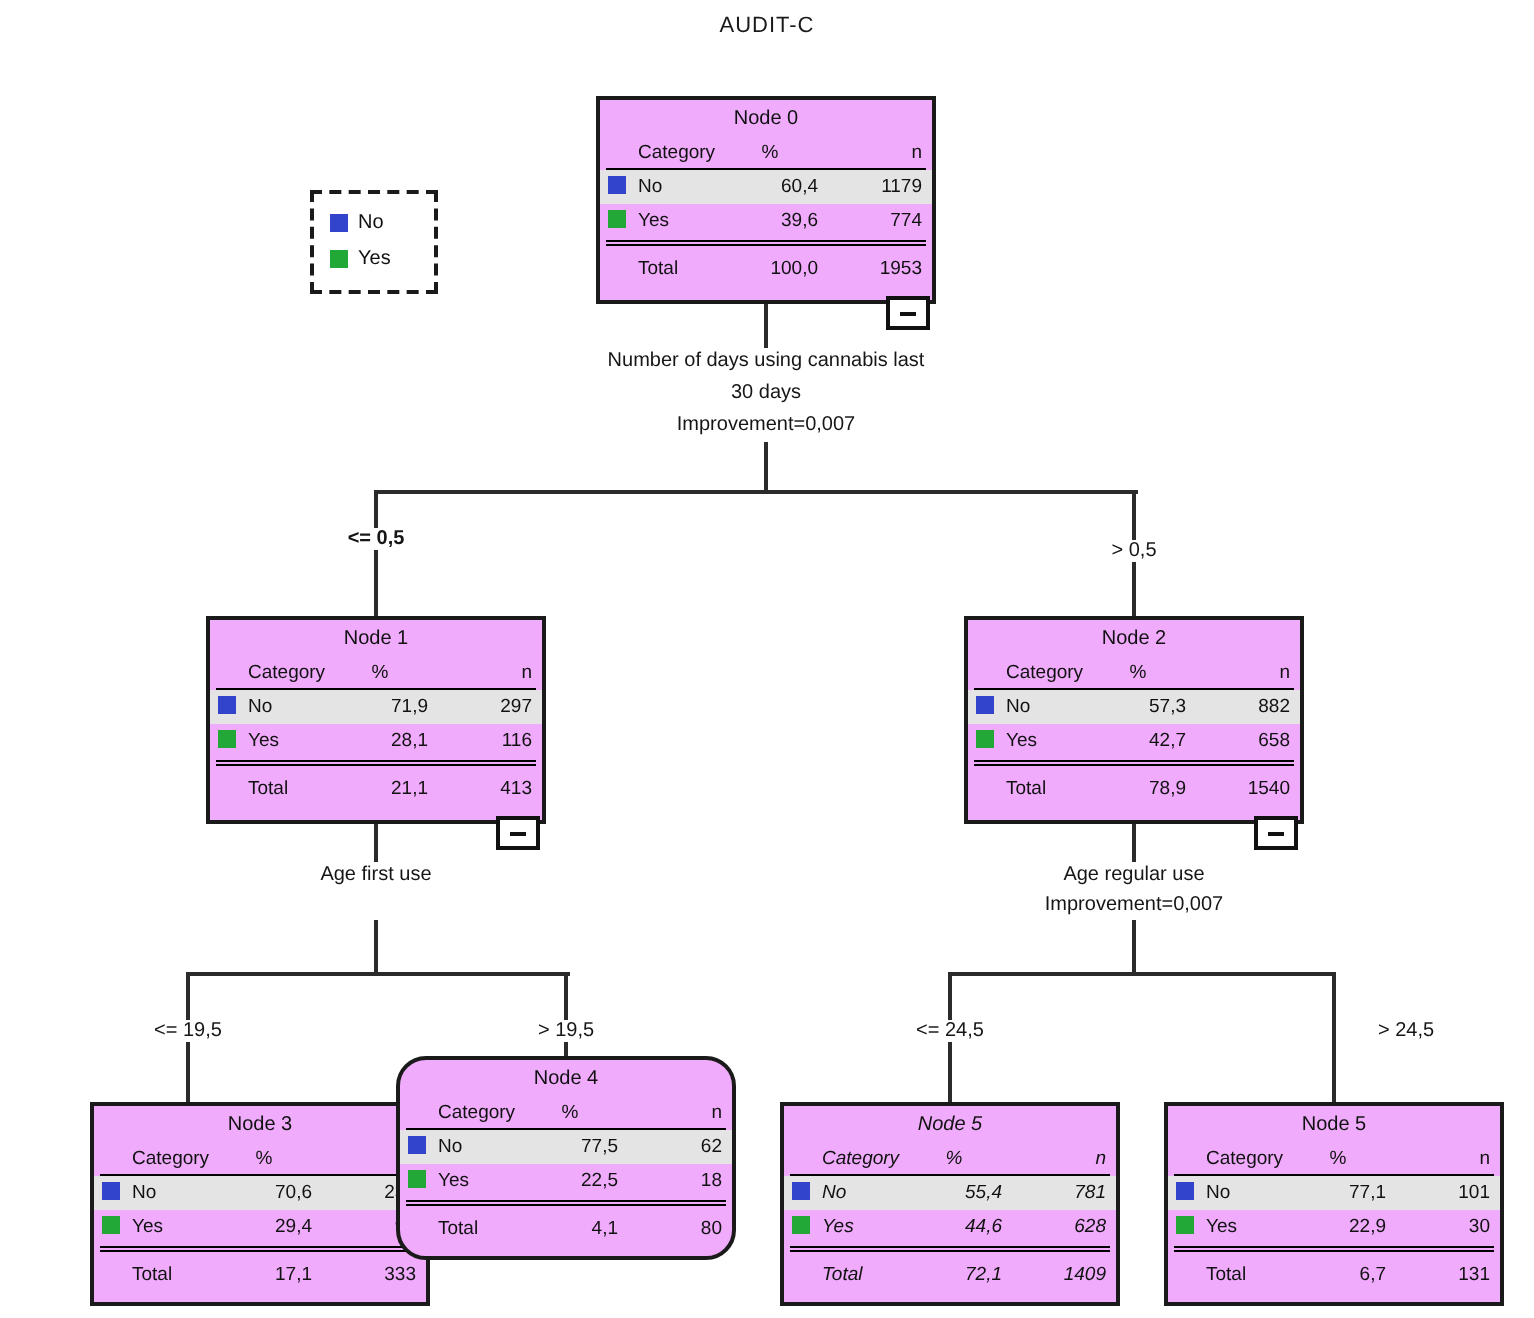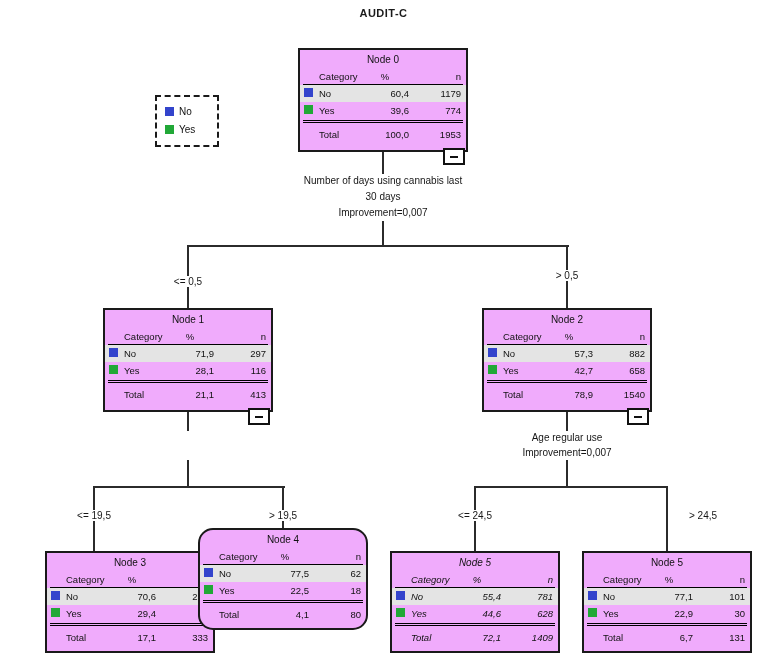--- a/index.html
+++ b/index.html
@@ -2,21 +2,21 @@
 <html><head>
 <meta charset="utf-8">
 <style>
   html,body{margin:0;padding:0;background:#fff;}
   #canvas{
     position:relative;width:767px;height:659px;background:#fff;
     font-family:"Liberation Sans", sans-serif;color:#111;overflow:hidden;
   }
   .chart-title{
     position:absolute;top:7px;left:0;width:767px;text-align:center;
-    font-size:11px;font-weight:bold;letter-spacing:.5px;color:#1a1a1a;
+    font-size:11px;font-weight:normal;letter-spacing:.5px;color:#1a1a1a;
   }
   
   .legend{
     position:absolute;left:155px;top:95px;width:64px;height:52px;
     border:2px dashed #1a1a1a;background:#fff;box-sizing:border-box;
     padding:5px 0 0 8px;
   }
   .legend-item{display:flex;align-items:center;height:18px;font-size:10px;}
   .sw{display:inline-block;width:9px;height:9px;margin-right:5px;flex:0 0 9px;}
   .sw-no{background:#3344cc;}
@@ -82,25 +82,26 @@
   <div class="vline" style="left:382px;top:151px;height:23px;"></div>
   <div class="split-text" style="left:203px;top:173px;width:360px;">
     <div>Number of days using cannabis last</div>
     <div>30 days</div>
     <div>Improvement=0,007</div>
   </div>
   <div class="vline" style="left:382px;top:221px;height:26px;"></div>
   <div class="hline" style="left:187px;top:245px;width:382px;"></div>
   <div class="vline" style="left:187px;top:245px;height:63px;"></div>
   <div class="vline" style="left:566px;top:245px;height:63px;"></div>
-  <div class="branch-label" style="left:188px;top:276px;">&lt;= 0,5</div>
+  <div class="branch-label" style="left:188px;top:264px;font-weight:bold;">&lt;= 0,5</div>
   <div class="branch-label" style="left:567px;top:270px;">&gt; 0,5</div>
 
   <div class="vline" style="left:187px;top:411px;height:20px;"></div>
   <div class="split-text small" style="left:98px;top:430px;width:180px;">
+    <div>Age first use</div>
   </div>
   <div class="vline" style="left:187px;top:460px;height:28px;"></div>
   <div class="hline" style="left:93px;top:486px;width:192px;"></div>
   <div class="vline" style="left:93px;top:486px;height:66px;"></div>
   <div class="vline" style="left:282px;top:486px;height:66px;"></div>
   <div class="branch-label" style="left:94px;top:510px;">&lt;= 19,5</div>
   <div class="branch-label" style="left:283px;top:510px;">&gt; 19,5</div>
 
   <div class="vline" style="left:566px;top:411px;height:20px;"></div>
   <div class="split-text small" style="left:477px;top:430px;width:180px;">

